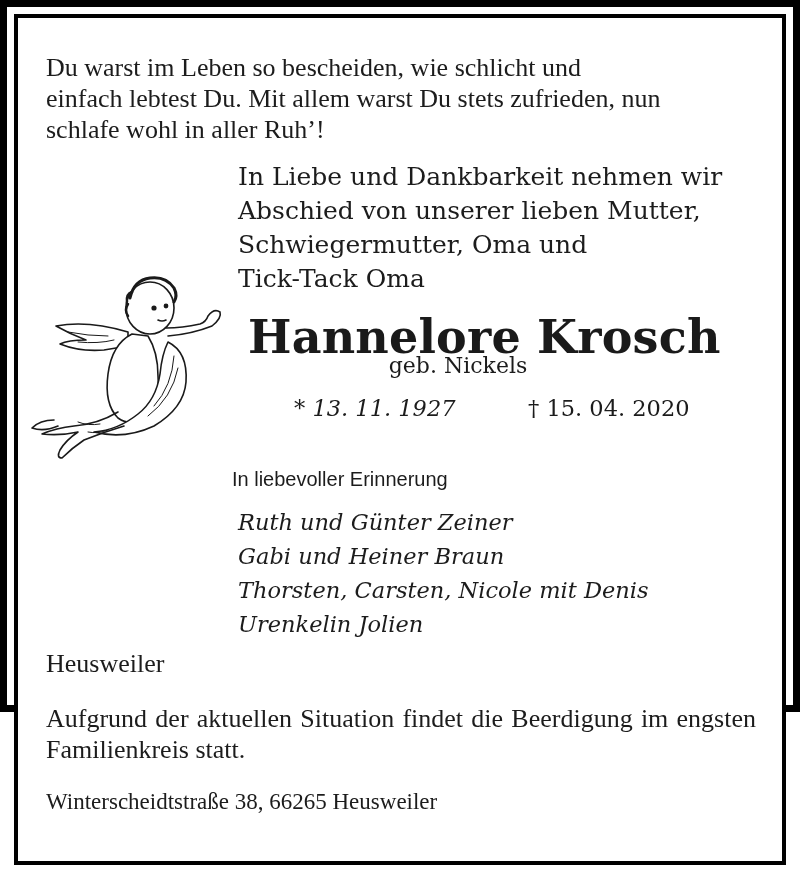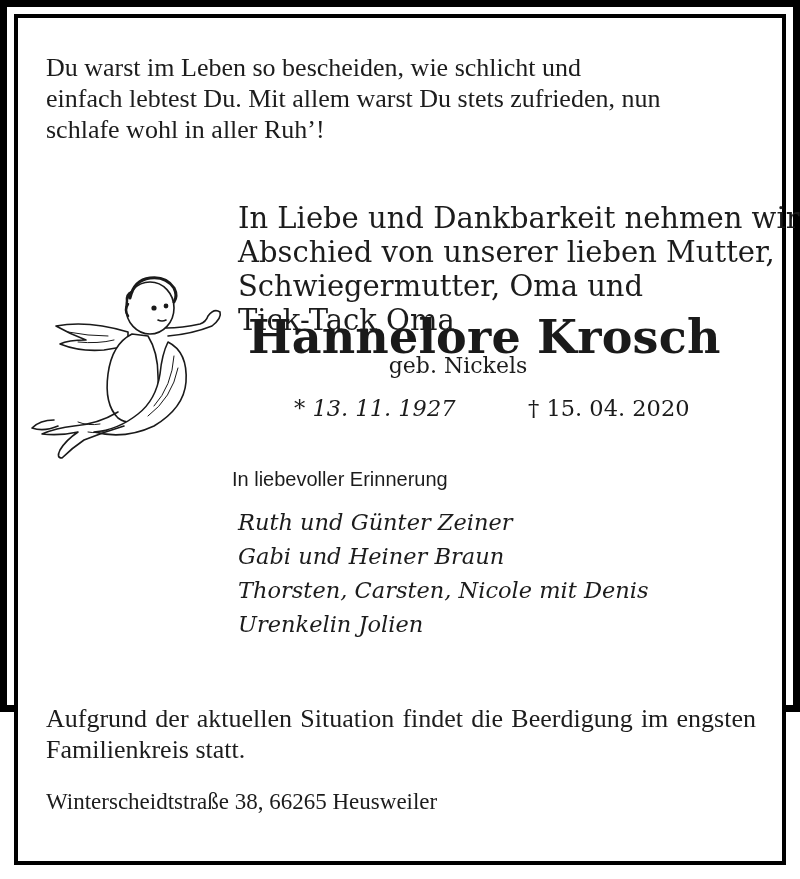--- a/index.html
+++ b/index.html
@@ -11,21 +11,21 @@
     position: absolute; left: 0; top: 0; right: 0; bottom: 0;
     border: 7px solid #000; box-sizing: border-box;
   }
   .frame-inner {
     position: absolute; left: 14px; top: 14px; width: 772px; height: 851px;
     border: 4px solid #000; box-sizing: border-box; background: #fff;
   }
   .txt { position: absolute; font-family: "Liberation Serif", "DejaVu Serif", serif;
          color: #1c1c1c; font-size: 26px; line-height: 31px; white-space: nowrap; }
   .poem { left: 46px; top: 52px; }
-  .intro { left: 238px; top: 160px; font-family: "DejaVu Serif", serif; font-size: 29px; line-height: 34px; margin-top: 41px; }
+  .intro { left: 238px; top: 160px; font-family: "DejaVu Serif", serif; font-size: 25px; line-height: 34px; }
   .name { left: 248px; top: 307px; font-family: "DejaVu Serif", serif; font-weight: bold;
           font-size: 46px; line-height: 60px; color: #1a1a1a; letter-spacing: 0.2px; }
   .nee { left: 0; width: 800px; top: 346px; text-align: center; padding-left: 116px; box-sizing: border-box;
          font-family: "DejaVu Serif", serif; font-size: 22px; line-height: 40px; }
   .dates { top: 388px; font-family: "DejaVu Serif", serif; font-size: 22.5px; line-height: 40px; }
   .born { left: 294px; font-style: italic; }
   .died { left: 528px; }
   .memory { left: 232px; top: 459px; font-family: Liberation Sans, sans-serif; font-size: 20px; line-height: 40px; }
   .family { left: 238px; top: 505px; font-family: "DejaVu Serif", serif; font-style: italic;
             font-size: 22.5px; line-height: 34px; }
@@ -88,18 +88,19 @@
 
   <div class="txt memory">In liebevoller Erinnerung</div>
 
   <div class="txt family">
     <div>Ruth und Günter Zeiner</div>
     <div>Gabi und Heiner Braun</div>
     <div>Thorsten, Carsten, Nicole mit Denis</div>
     <div>Urenkelin Jolien</div>
   </div>
 
+  <div class="txt place">Heusweiler</div>
   <div class="txt notice">Aufgrund der aktuellen Situation findet die Beerdigung im engsten Familienkreis statt.</div>
 
   <div class="txt undertaker">
     <div>Winterscheidtstraße 38, 66265 Heusweiler</div>
   </div>
 </div>
 
 </body></html>

